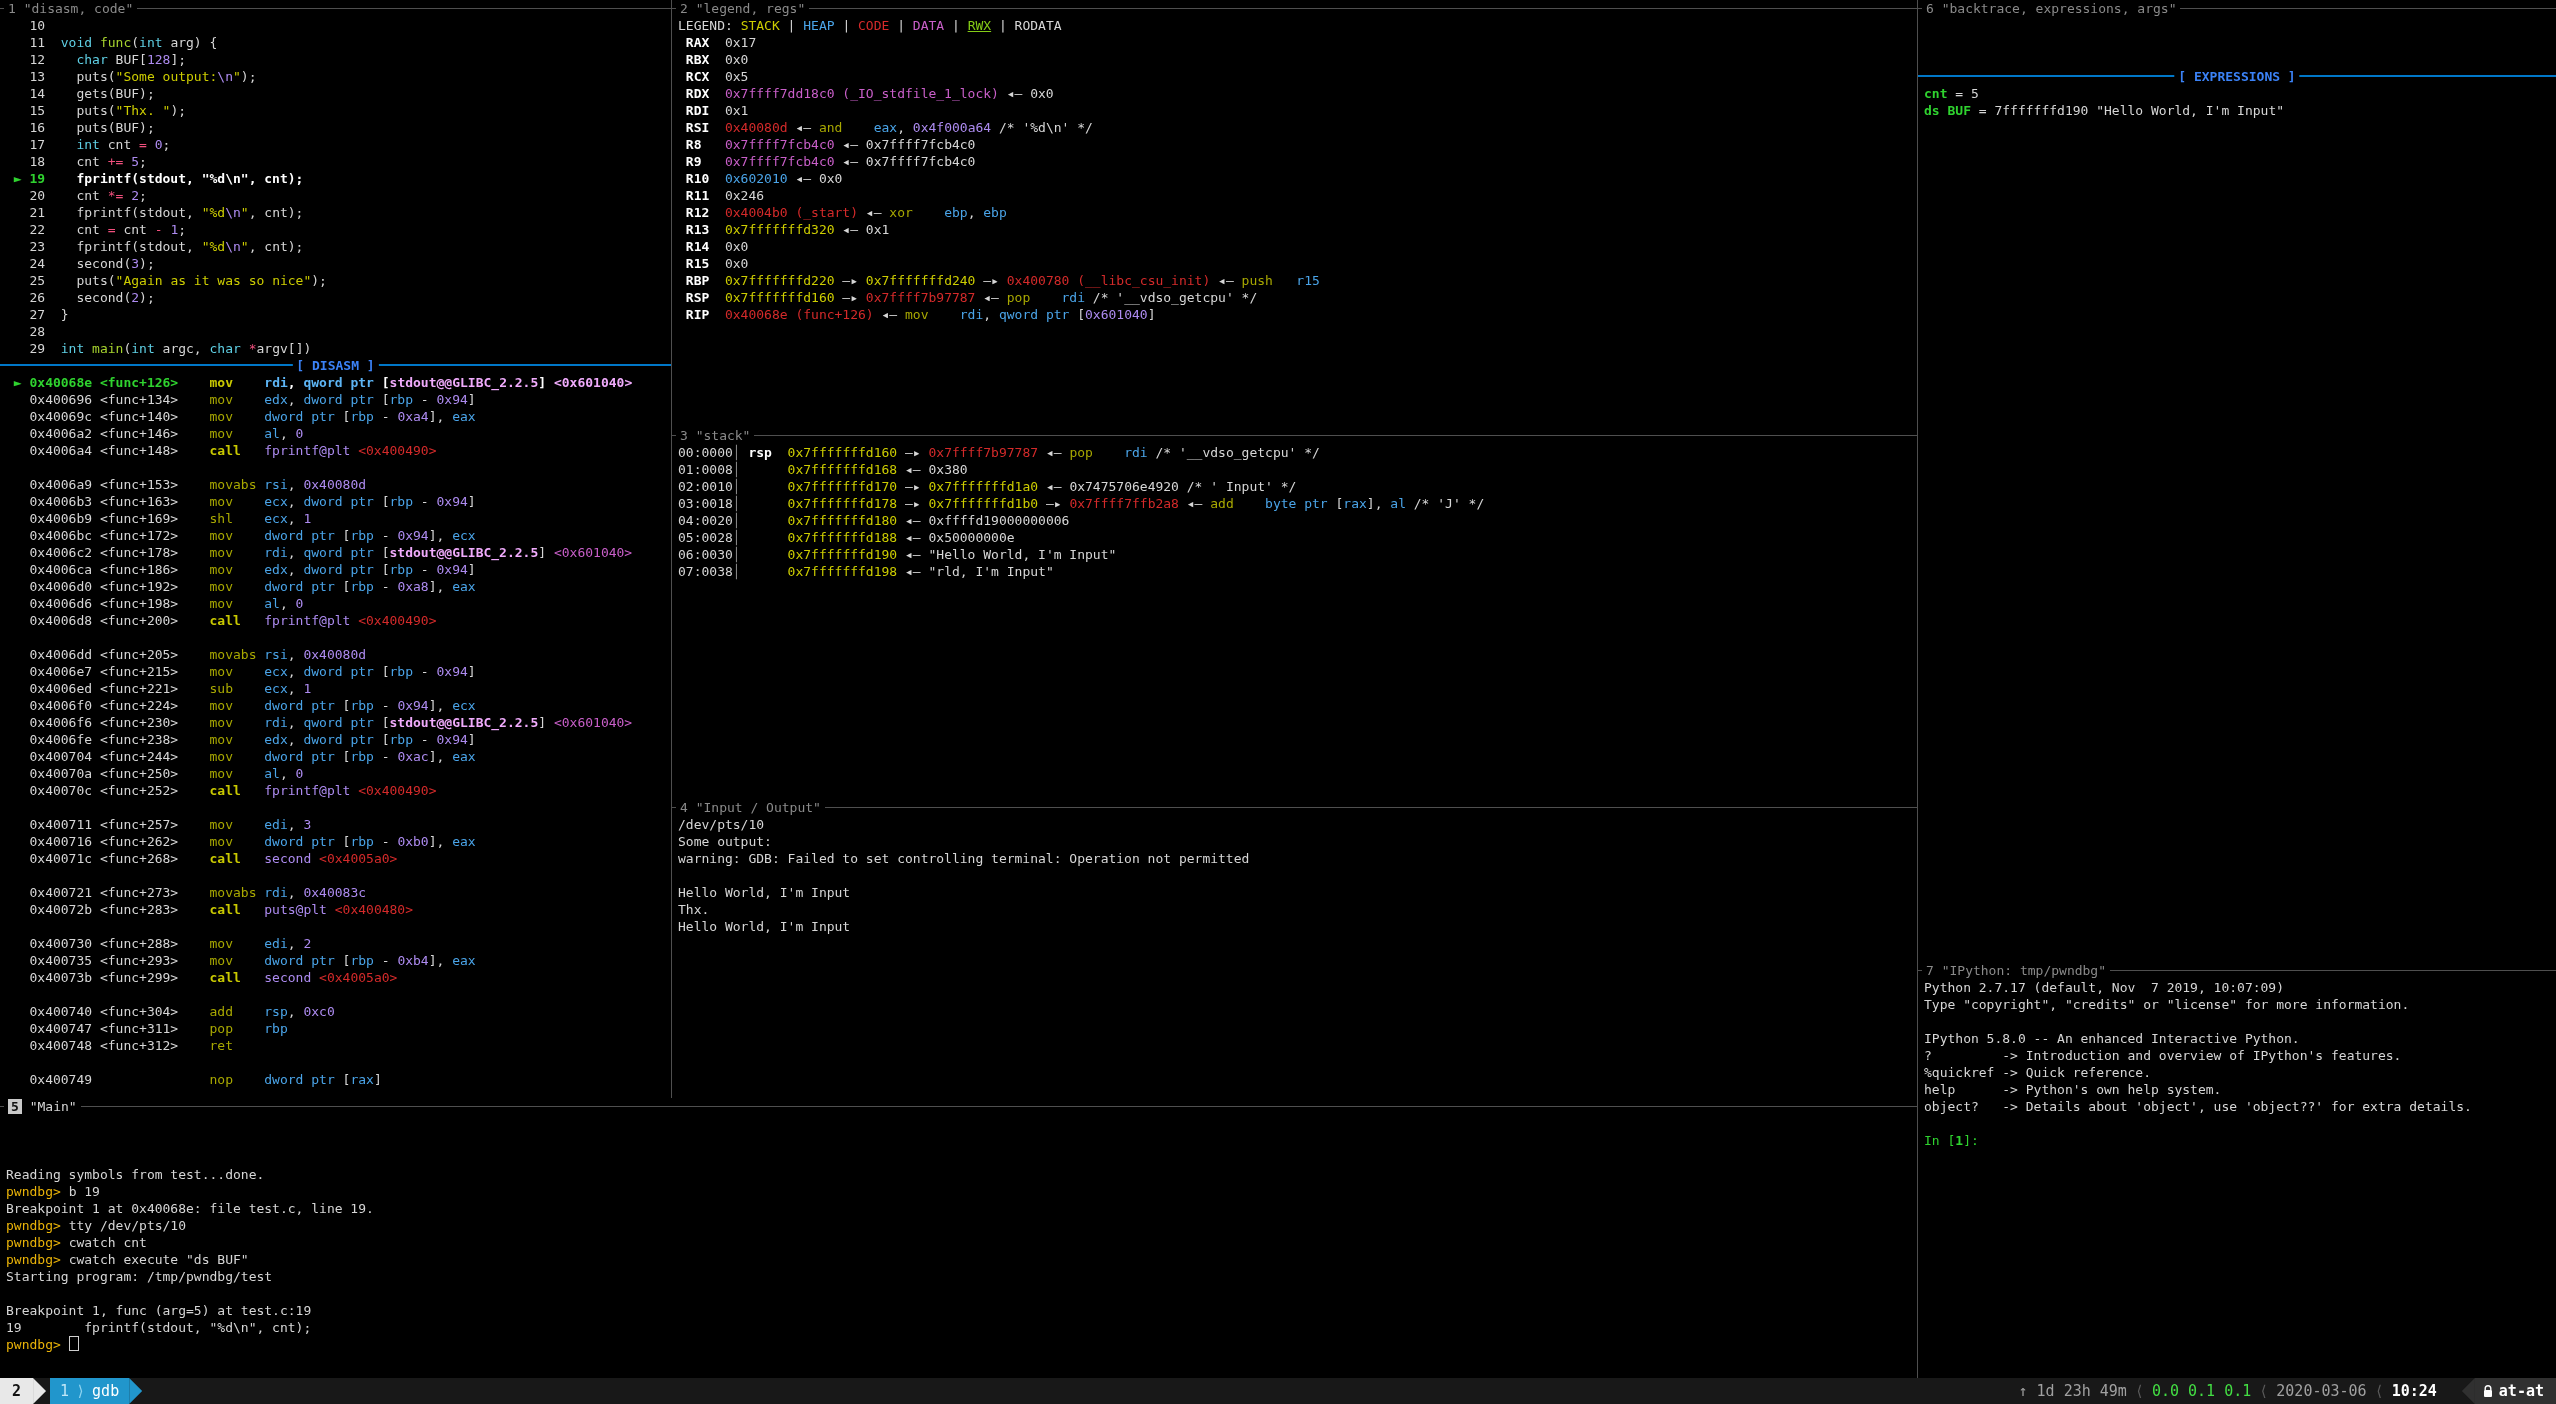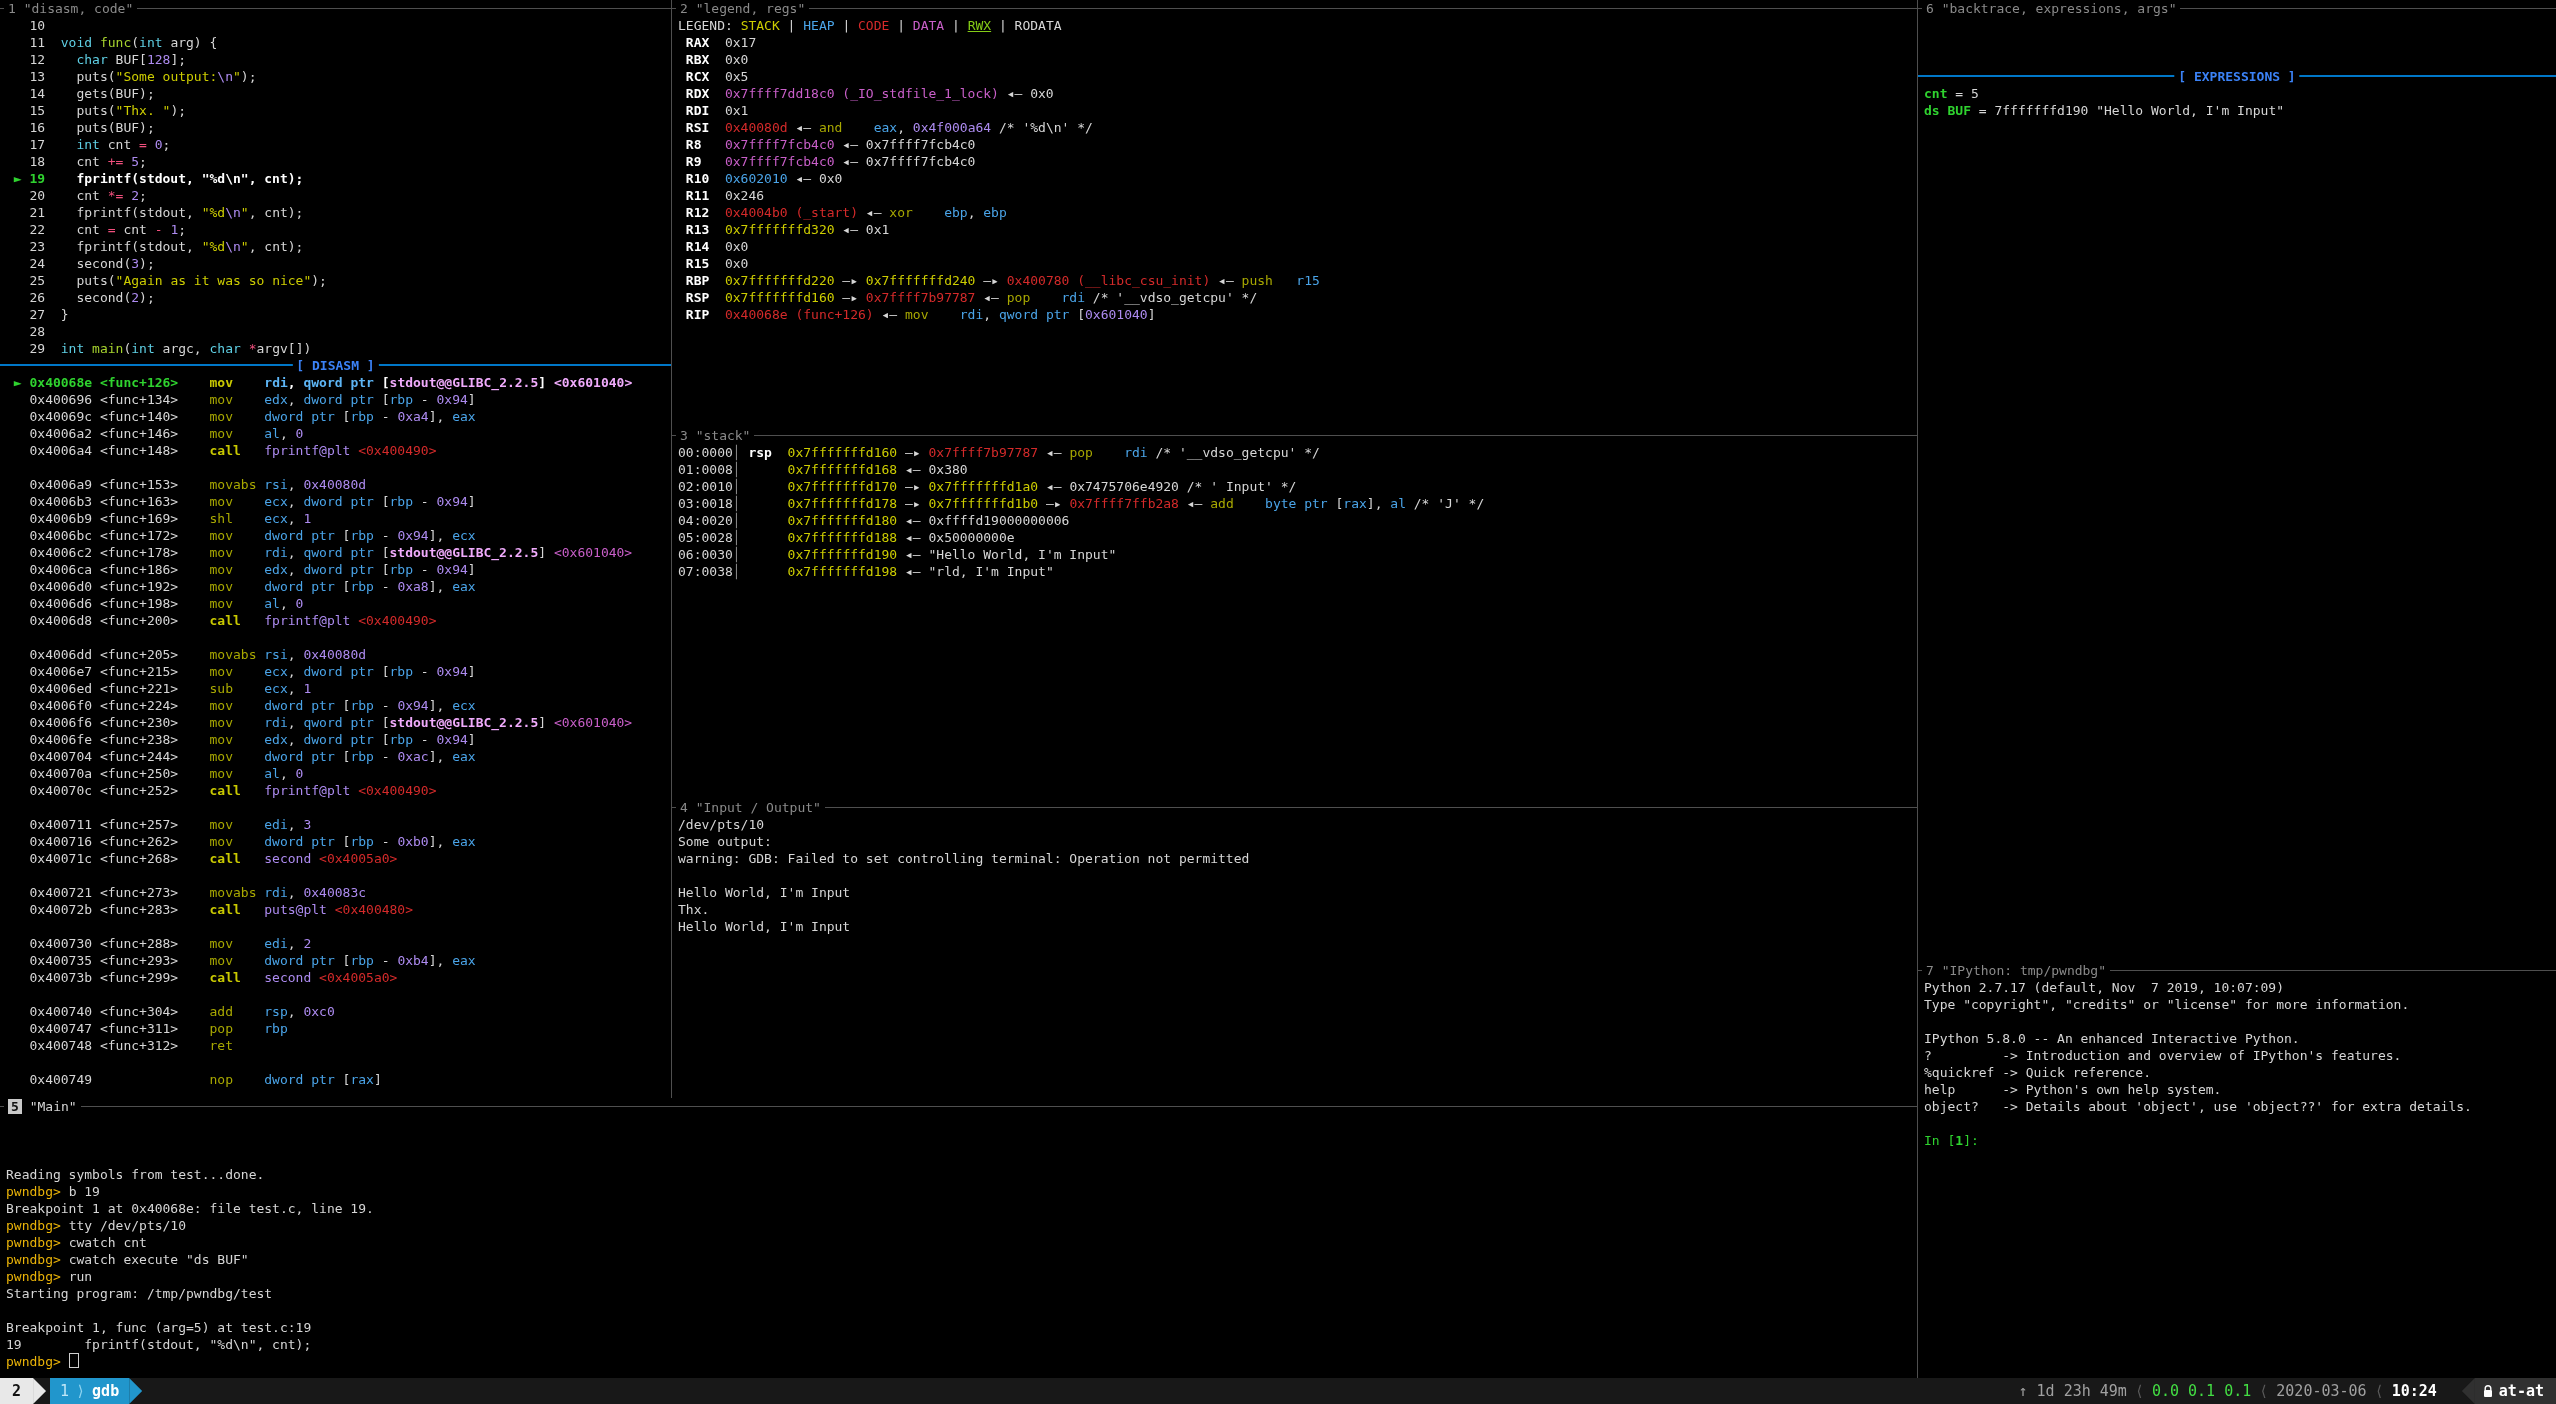--- a/index.html
+++ b/index.html
@@ -44,21 +44,21 @@
   .sb-left{display:flex;align-items:center;height:26px;}
   .seg{display:flex;align-items:center;height:26px;padding:0 10px;white-space:pre;}
   .seg-session{background:#e8e8e8;color:#111;font-weight:bold;padding:0 12px;}
   .pl-arrow{width:13px;height:26px;flex:none;}
   .arr-white{background:#e8e8e8;clip-path:polygon(0 0,100% 50%,0 100%);}
   .arr-blue{background:#2196cc;clip-path:polygon(0 0,100% 50%,0 100%);}
   .arr-dark{background:#303030;clip-path:polygon(100% 0,0 50%,100% 100%);}
   .seg-window{background:#2196cc;color:#fff;margin-left:4px;}
   .win-idx{color:#bfe6f7;}
   .win-sep{color:#8fd4f0;padding:0 7px;}
-  .win-name{font-weight:bold;color:#fff;}
+  .win-name{font-weight:normal;color:#fff;}
   .sb-right{display:flex;align-items:center;height:26px;white-space:pre;}
   .sb-dim{color:#a0a0a0;}
   .sb-sep{color:#5a5a5a;padding:0 8px;}
   .sb-load{color:#43dd43;}
   .sb-time{color:#fff;font-weight:bold;}
   .seg-host{background:#303030;color:#fff;font-weight:bold;display:flex;align-items:center;gap:6px;padding:0 12px 0 8px;}
 </style>
 </head>
 <body>
 
@@ -211,21 +211,20 @@
     <div class="lines" style="top:17px;">
         <div class="ln"></div>
         <div class="ln"></div>
         <div class="ln"></div>
         <div class="ln">Reading symbols from test...done.</div>
         <div class="ln"><span class="rdb">pwndbg&gt; </span><span class="w">b 19</span></div>
         <div class="ln">Breakpoint 1 at 0x40068e: file test.c, line 19.</div>
         <div class="ln"><span class="rdb">pwndbg&gt; </span><span class="w">tty /dev/pts/10</span></div>
         <div class="ln"><span class="rdb">pwndbg&gt; </span><span class="w">cwatch cnt</span></div>
         <div class="ln"><span class="rdb">pwndbg&gt; </span><span class="w">cwatch execute "ds BUF"</span></div>
-        <div class="ln"><span class="rdb">pwndbg&gt; </span><span class="w">run</span></div>
         <div class="ln">Starting program: /tmp/pwndbg/test</div>
         <div class="ln"></div>
         <div class="ln">Breakpoint 1, func (arg=5) at test.c:19</div>
         <div class="ln">19        fprintf(stdout, "%d\n", cnt);</div>
         <div class="ln"><span class="rdb">pwndbg&gt; </span><span class="cur"></span></div>
       </div>
   </div>
 
   <div class="vline" style="left:1917px;top:0;height:1378px;"></div>
 

